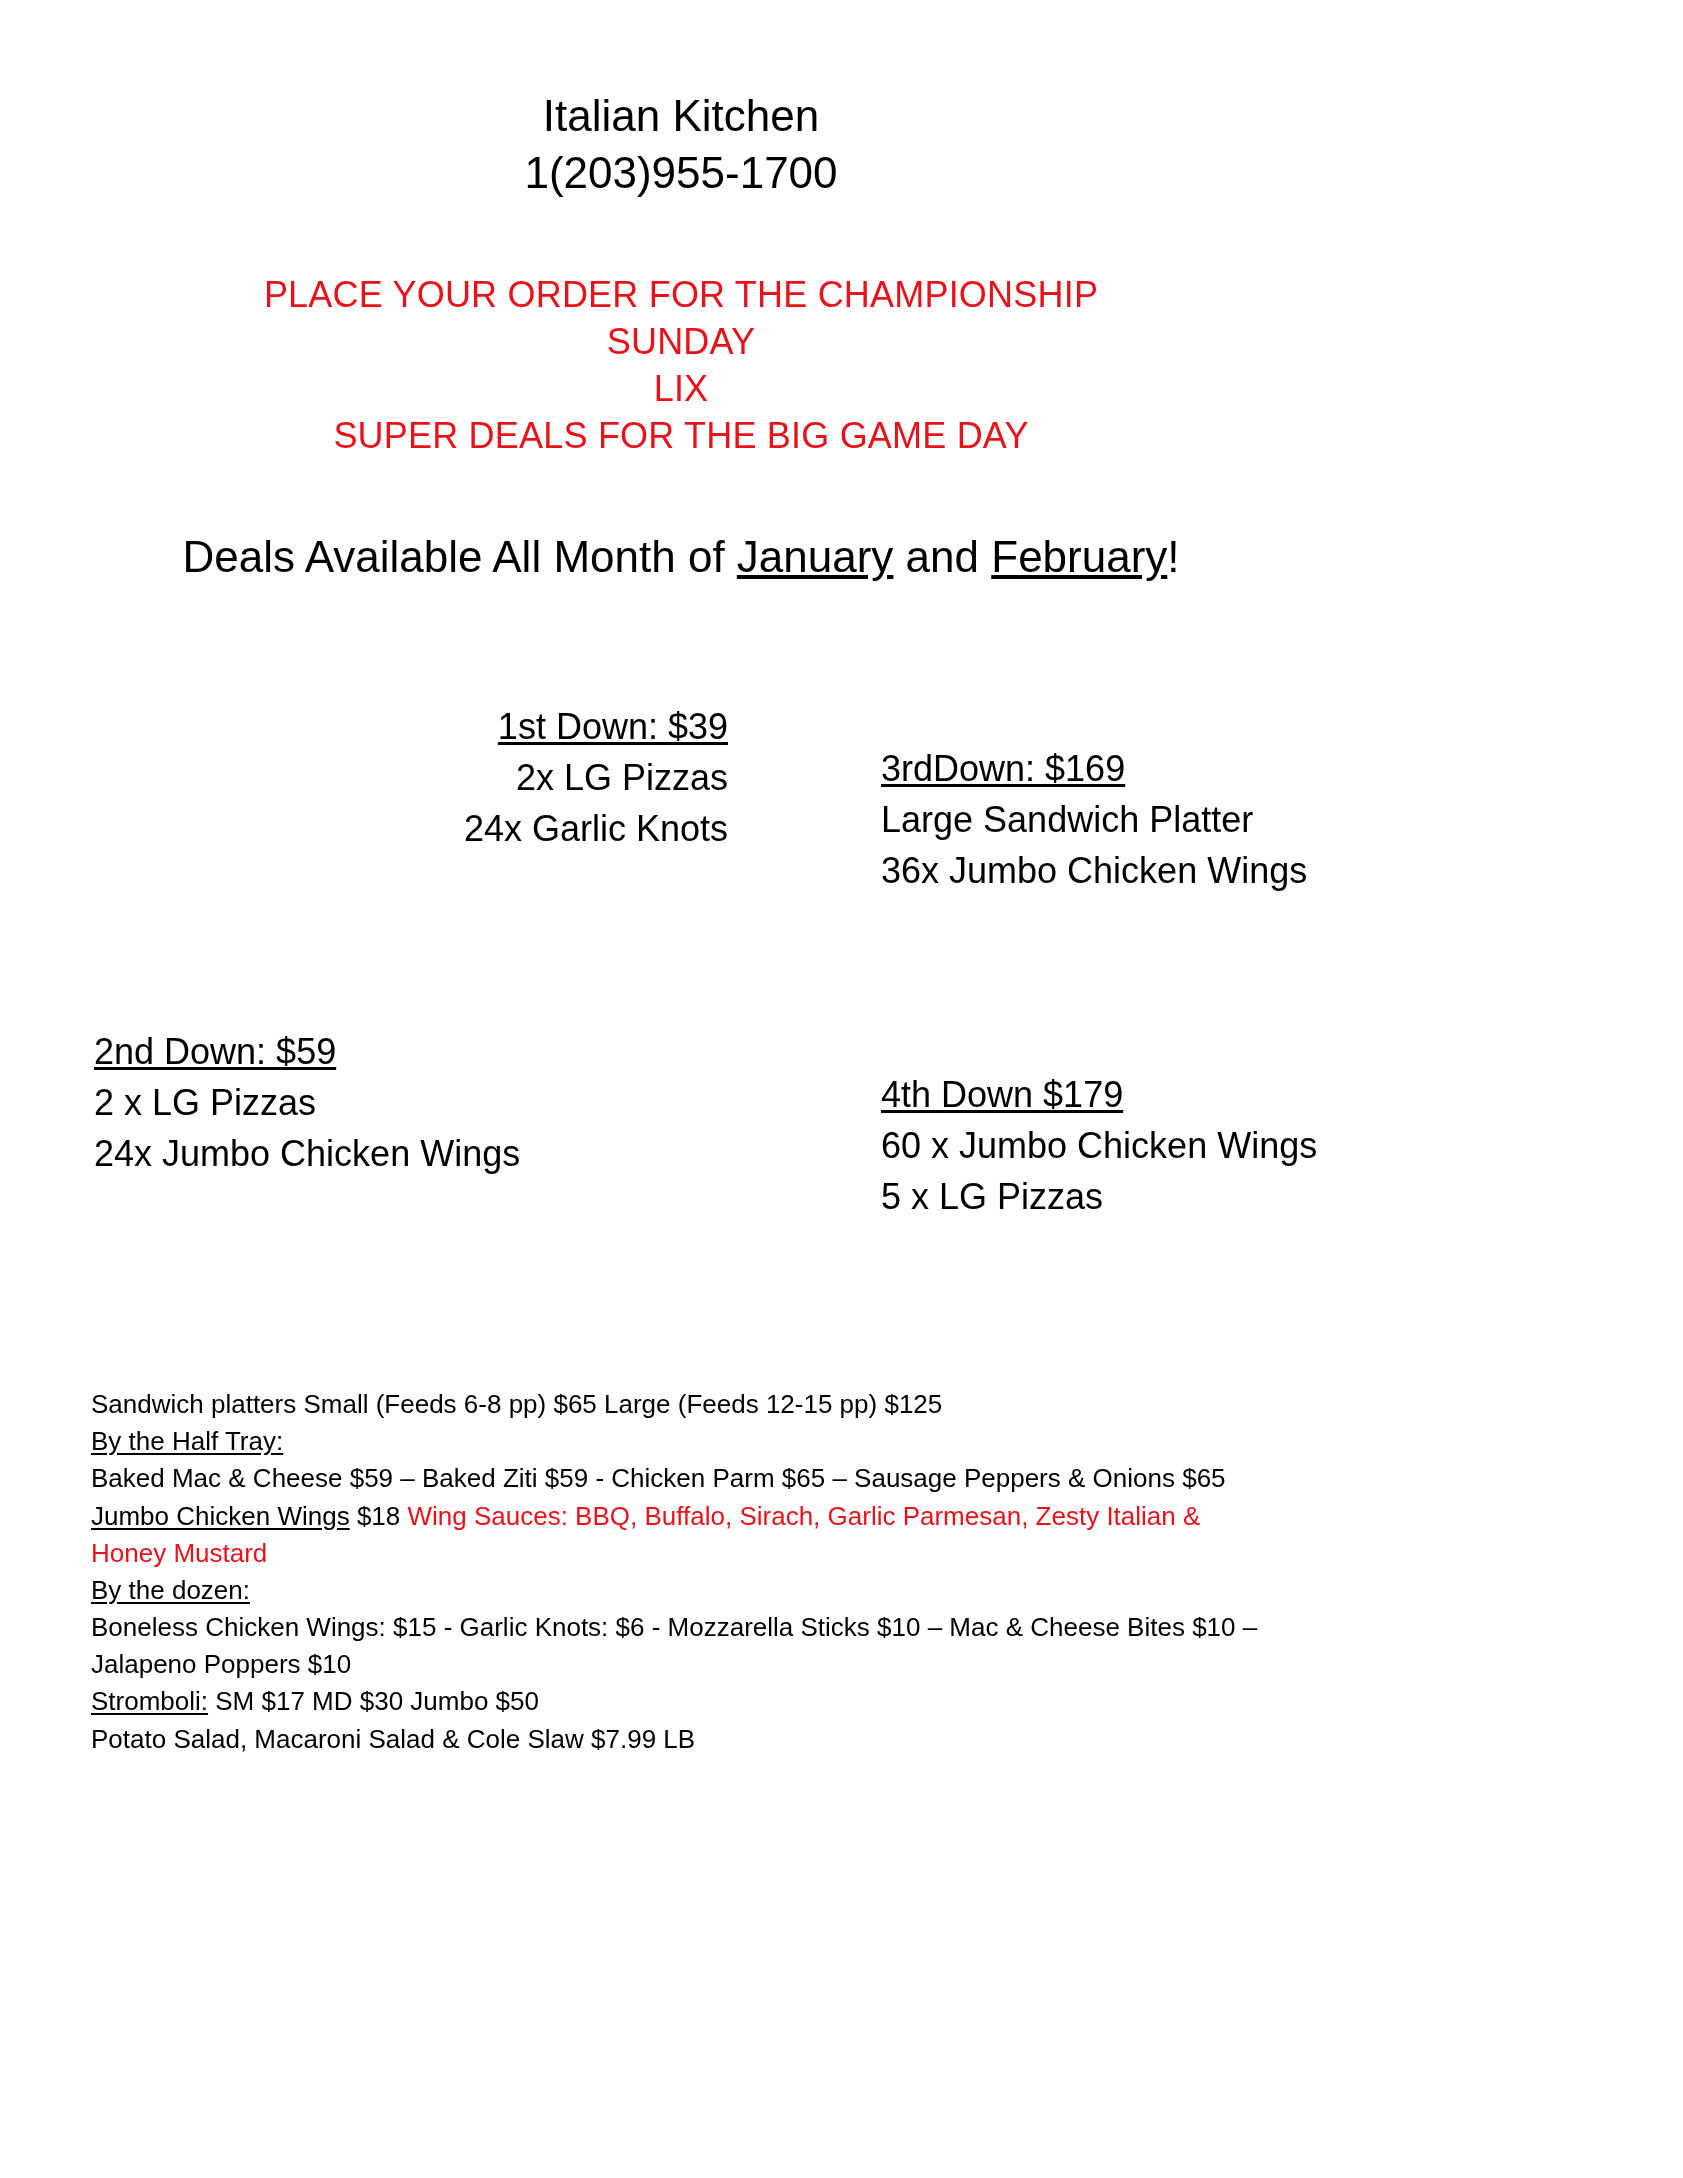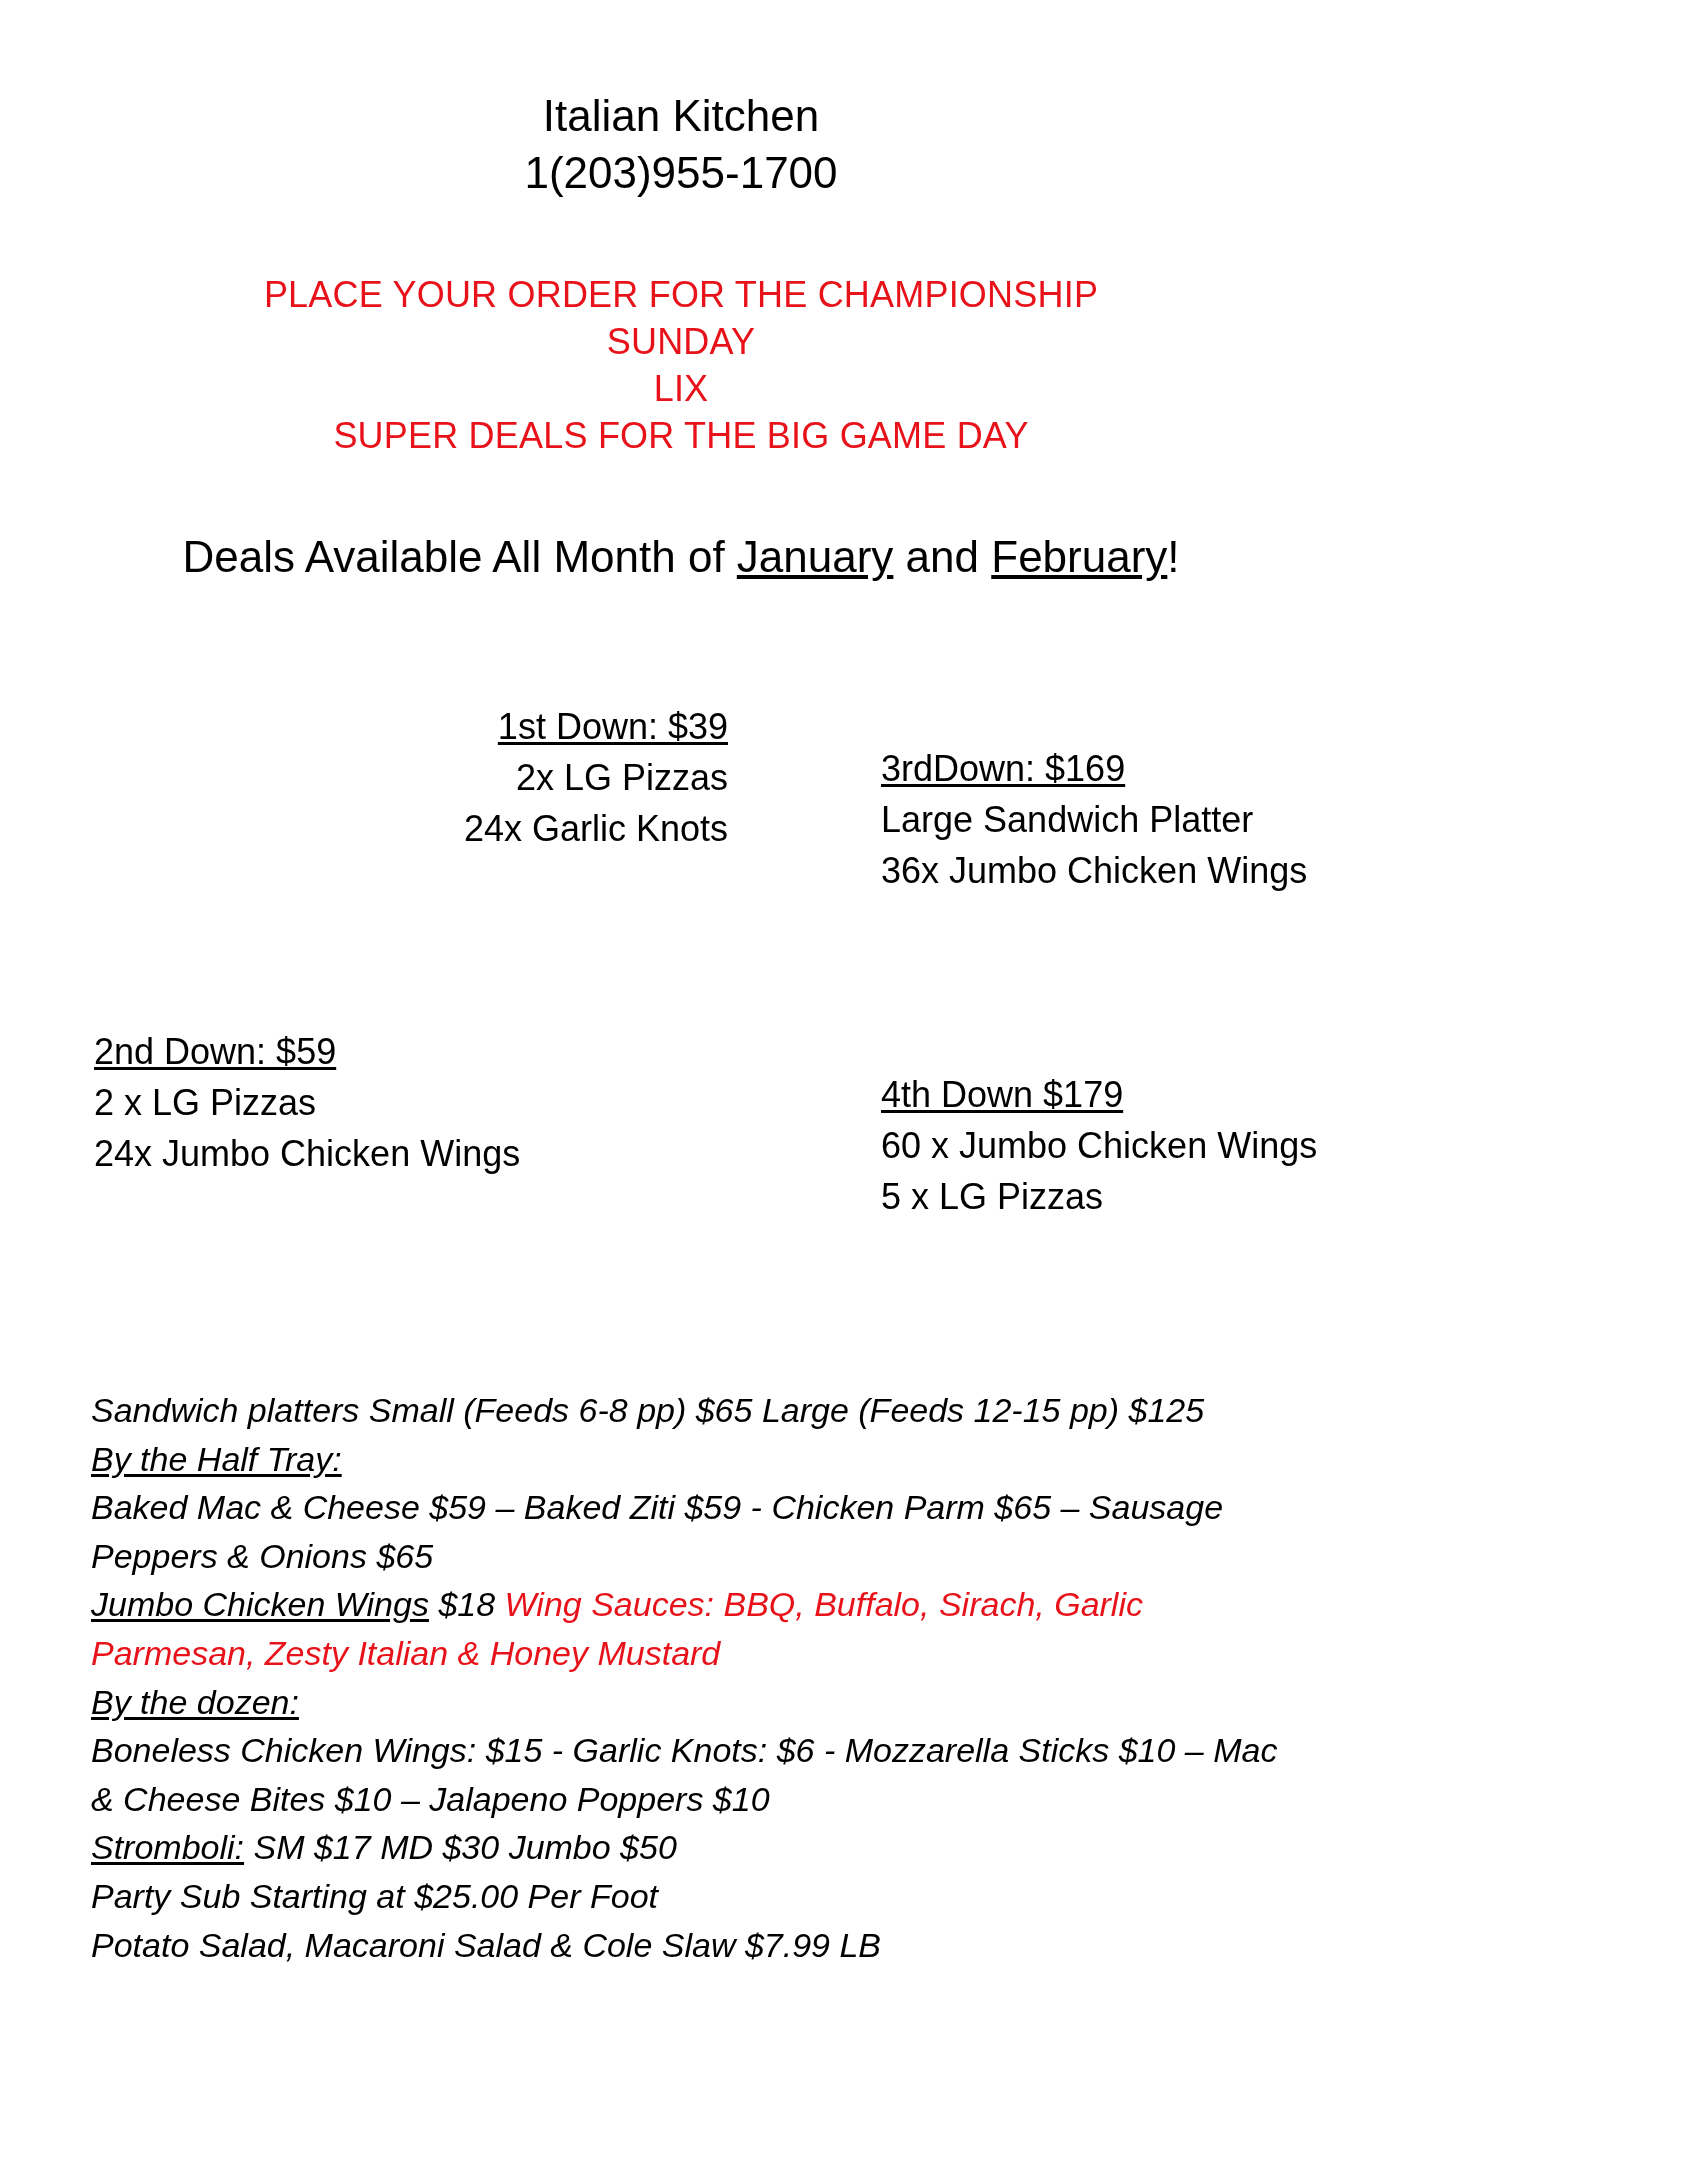--- a/index.html
+++ b/index.html
@@ -82,24 +82,23 @@
   .deal-2 { left: 94px;  top: 325px; width: 673px; }
   .deal-3 { left: 881px; top: 42px;  width: 634px; }
   .deal-4 { left: 881px; top: 368px; width: 634px; }
 
   
   .menu-body {
     position: absolute;
     left: 91px;
     right: 80px;
     top: 1386px;
-    font-size: 34px;
+    font-size: 26px;
     line-height: 1.43;
     color: #000;
-    font-style: italic;
   }
   .menu-body p {
     margin: 0;
   }
   .menu-body .u {
     text-decoration: underline;
     text-underline-offset: 3px;
   }
   .menu-body .red {
     color: #e8131a;
@@ -163,20 +162,19 @@
     <p>Baked Mac &amp; Cheese $59 – Baked Ziti $59 - Chicken Parm $65 – Sausage Peppers &amp; Onions $65</p>
 
     <p><span class="u">Jumbo Chicken Wings</span><span> $18 </span><span class="red">Wing Sauces: BBQ, Buffalo, Sirach, Garlic Parmesan, Zesty Italian &amp; Honey Mustard</span></p>
 
     <p class="u">By the dozen:</p>
 
     <p>Boneless Chicken Wings: $15 - Garlic Knots: $6 - Mozzarella Sticks $10 – Mac &amp; Cheese Bites $10 – Jalapeno Poppers $10</p>
 
     <p><span class="u">Stromboli:</span><span> SM $17 MD $30 Jumbo $50</span></p>
 
-    <p>Party Sub Starting at $25.00 Per Foot</p>
 
     <p>Potato Salad, Macaroni Salad &amp; Cole Slaw $7.99 LB</p>
 
   </div>
 
 </div>
 
 
 </body></html>

